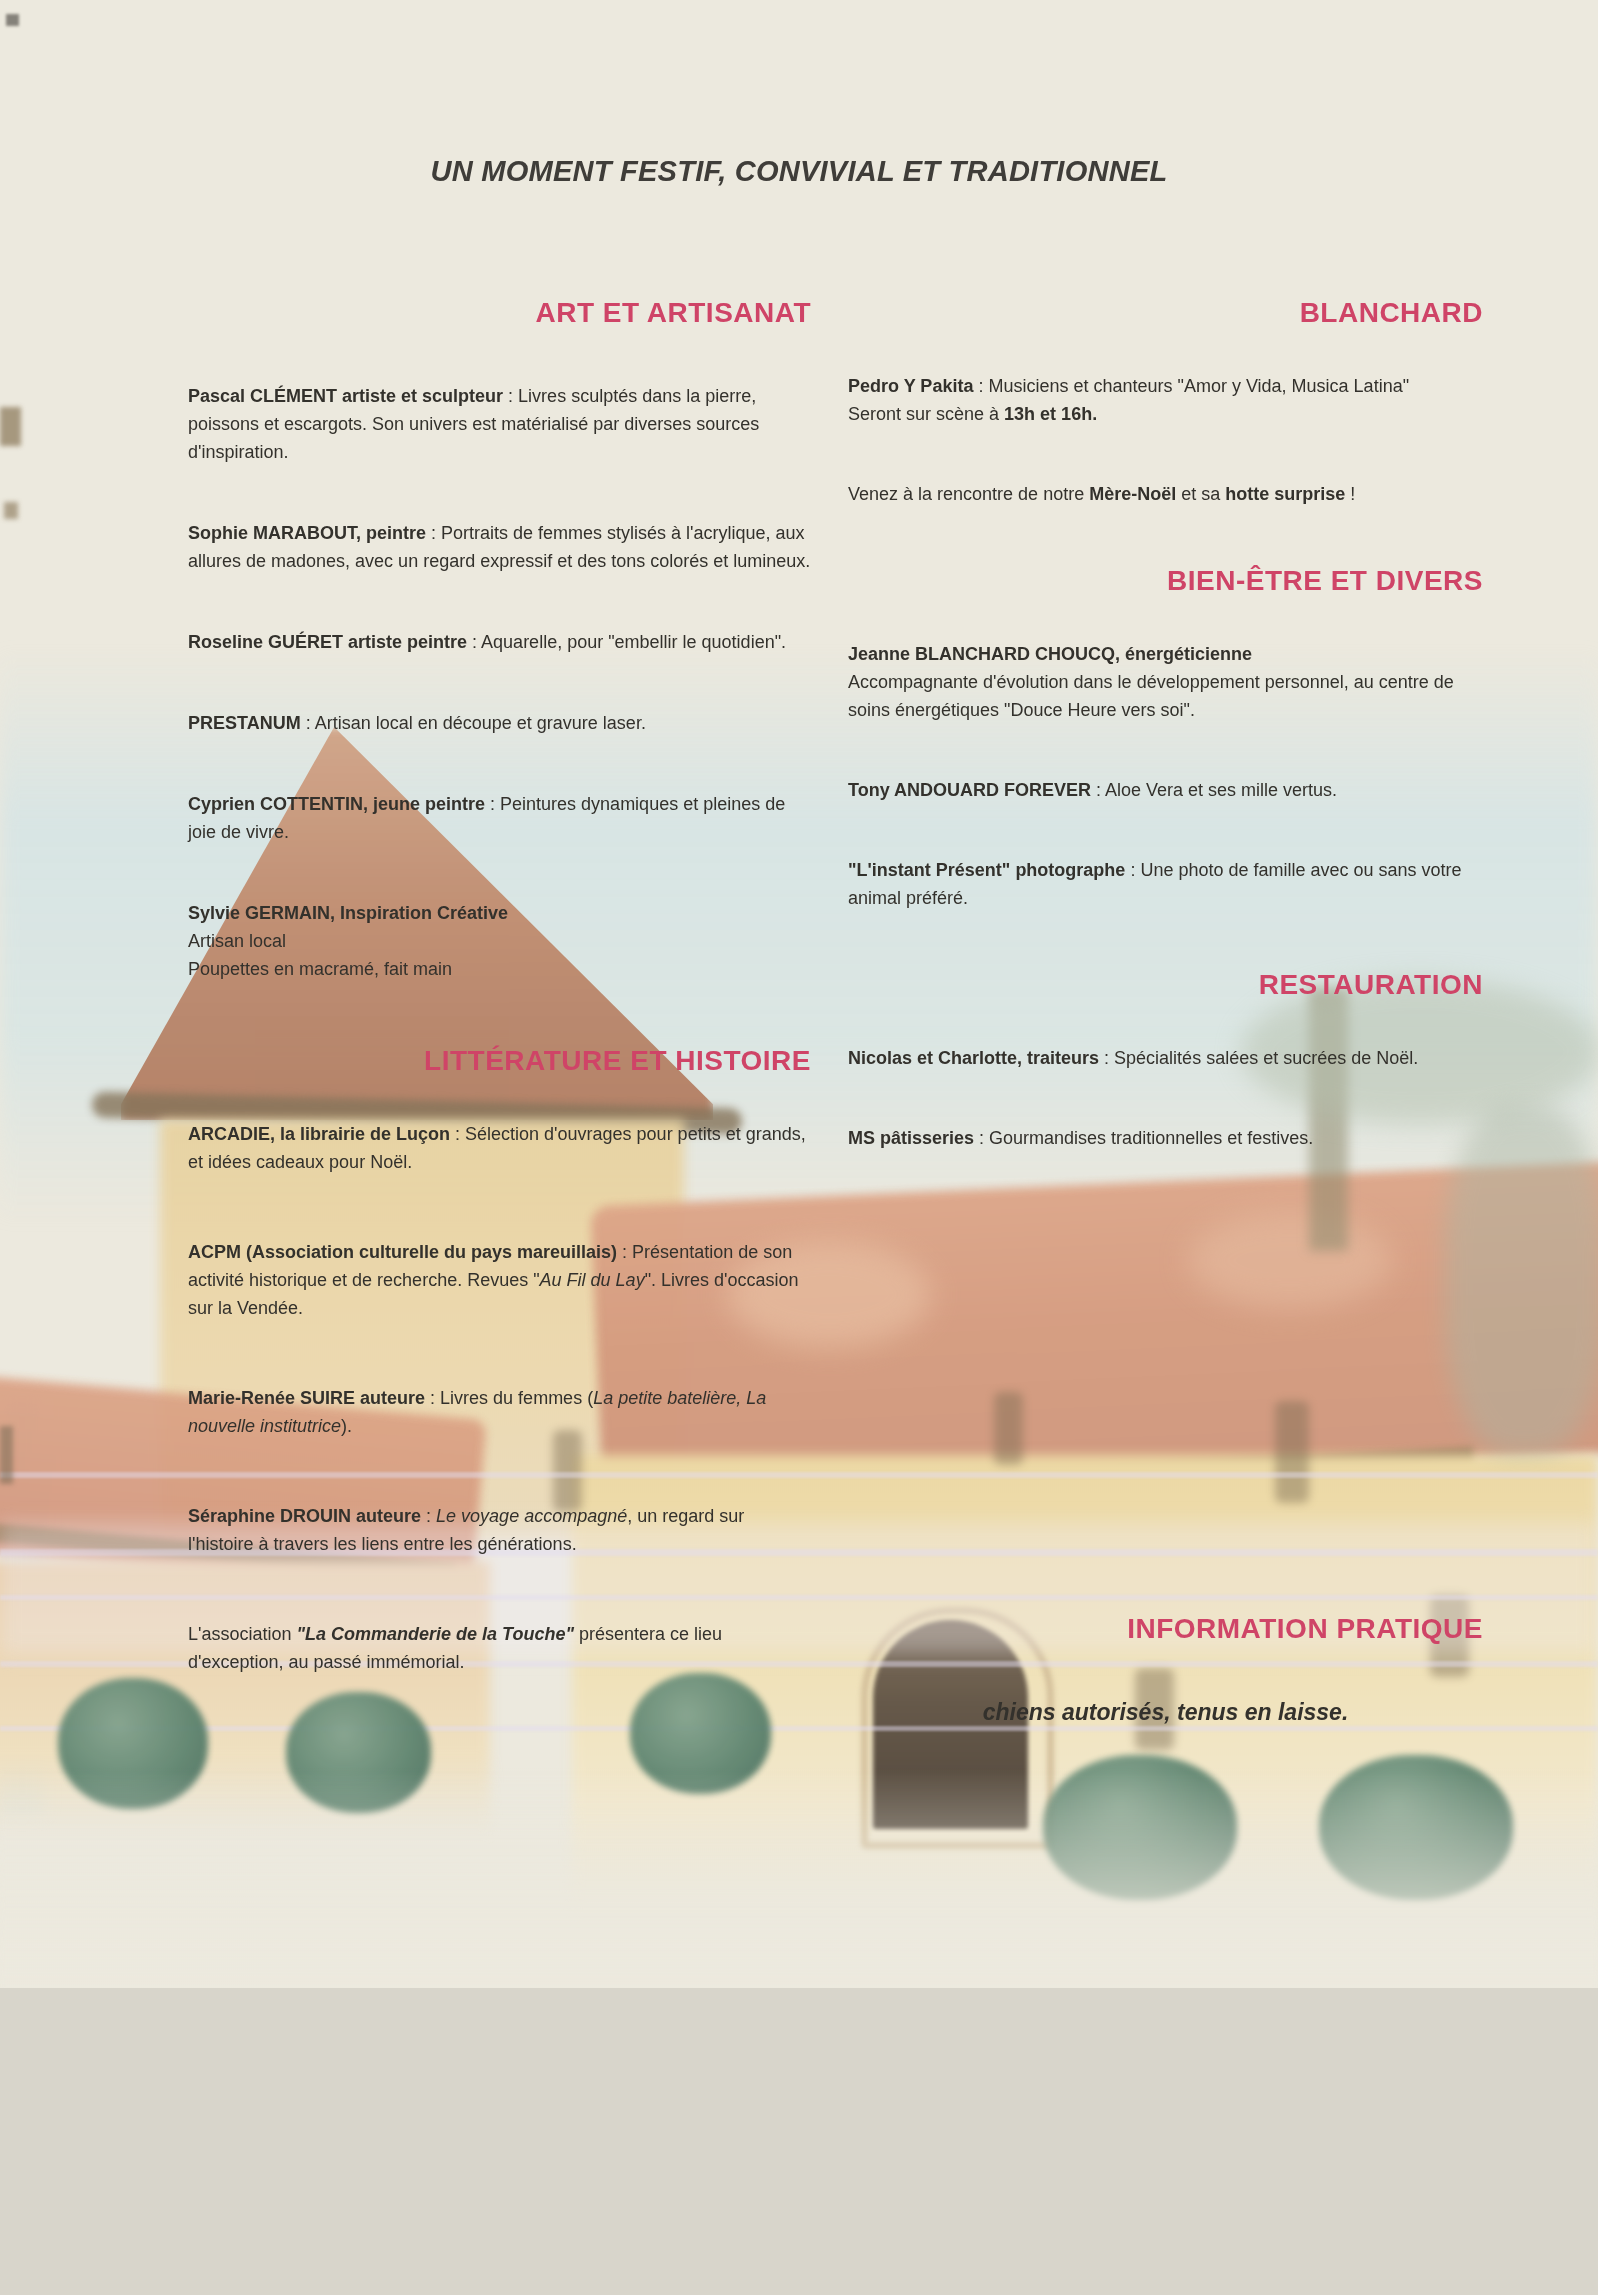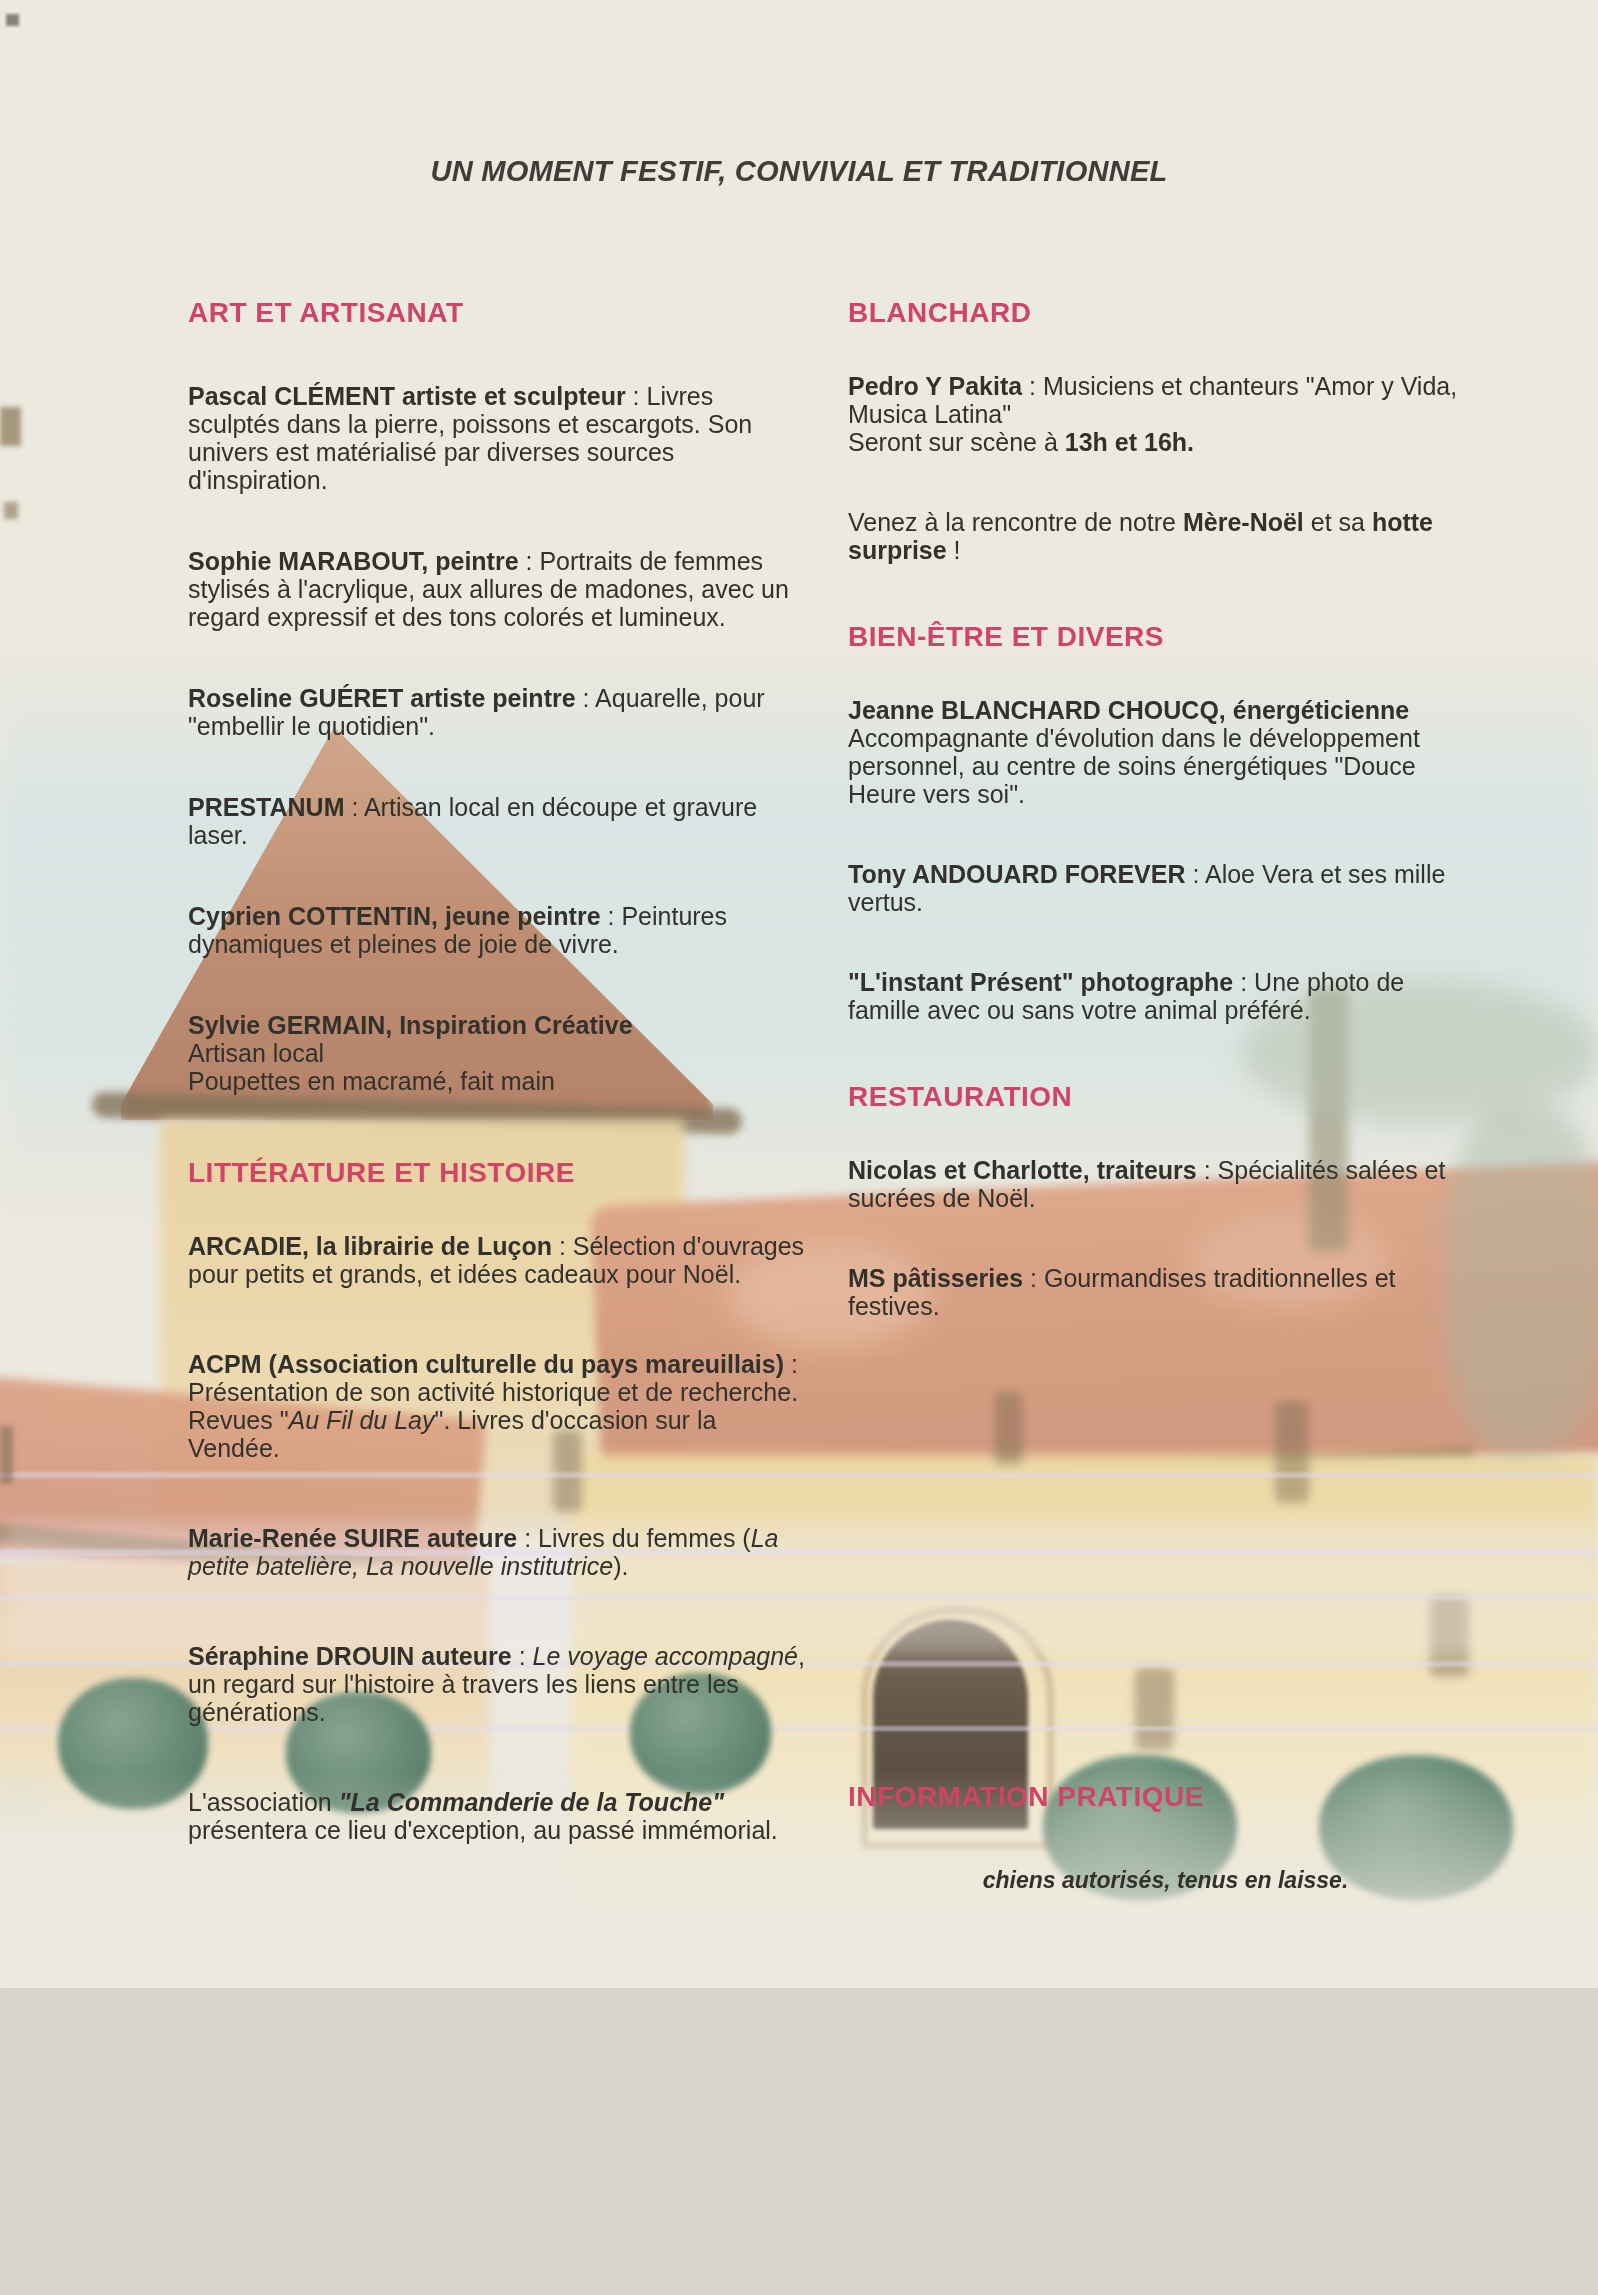--- a/index.html
+++ b/index.html
@@ -81,23 +81,23 @@
   #title{
     position:absolute;top:154px;left:0;width:1598px;
     text-align:center;font-size:30px;font-weight:bold;font-style:italic;
     color:var(--title);letter-spacing:0.2px;transform:scaleX(.97);
   }
   .column{position:absolute;top:297px;}
   #col-left{left:188px;width:623px;}
   #col-right{left:848px;width:635px;}
   .section{margin-top:57px;}
   .section:first-child{margin-top:0;}
-  .heading{font-size:28px;font-weight:bold;color:var(--accent);text-align:left;
+  .heading{font-size:28px;font-weight:bold;color:var(--accent);text-align:right;
     letter-spacing:0.5px;margin:0 0 43px 0;}
-  .entry{margin:52px 0 0 0;font-size:25px;line-height:28px;color:var(--ink);}
+  .entry{margin:52px 0 0 0;font-size:18px;line-height:28px;color:var(--ink);}
   .entry:first-of-type{margin-top:8px;}
   #col-left .entry{margin-top:53px;}
   #col-left .section:nth-child(2){margin-top:62px;}
   #col-left .section:nth-child(2) .entry{margin-top:62px;}
   #col-left .section:nth-child(2) .entry:first-of-type{margin-top:0;}
   #col-right .section:last-child{margin-top:461px;}
   #col-right .section:last-child .heading{margin-bottom:53px;}
   #col-right .section:last-child .entry{text-align:center;font-size:23px;}
   .b{font-weight:bold;}
   .i{font-style:italic;}

